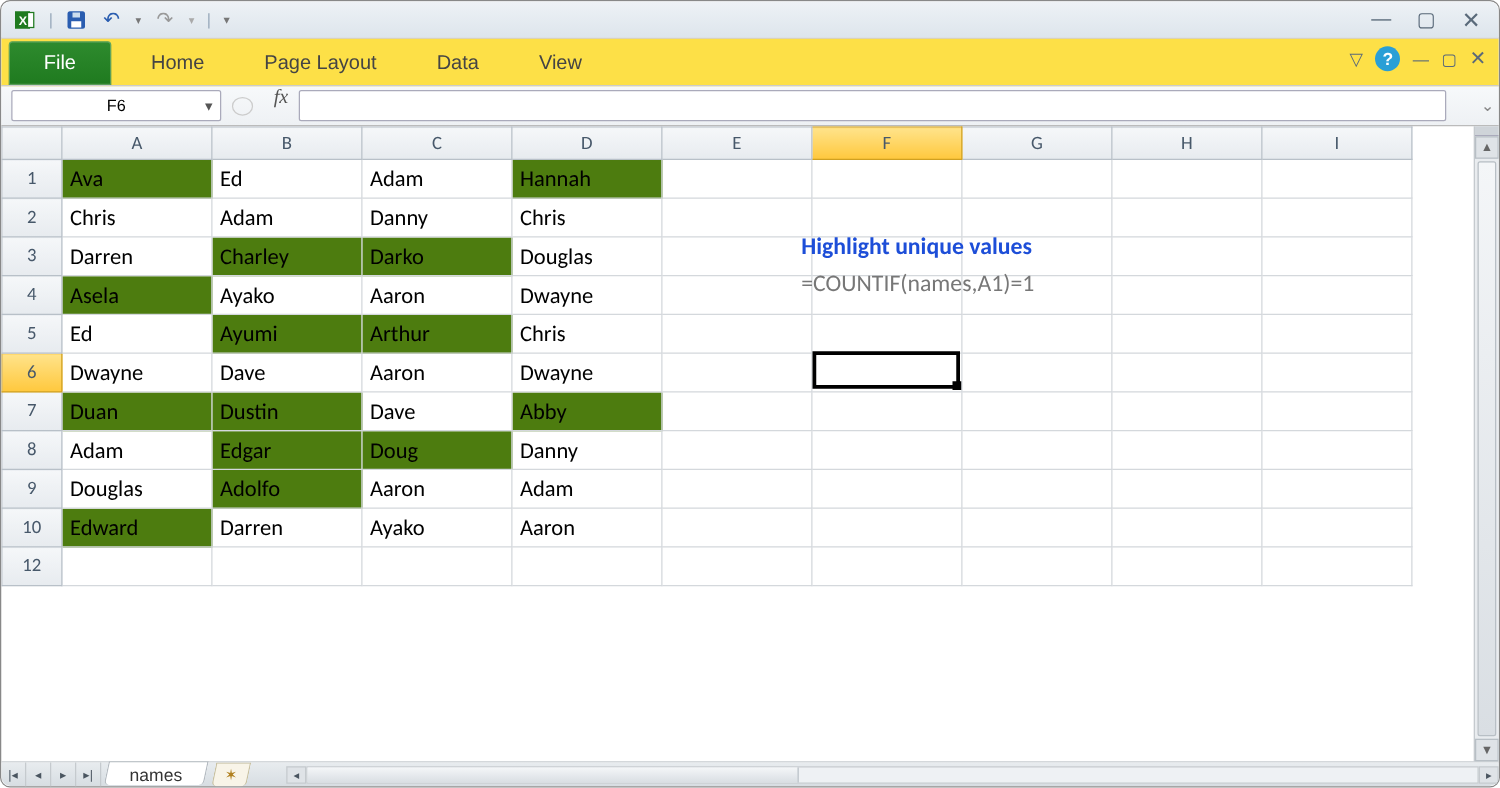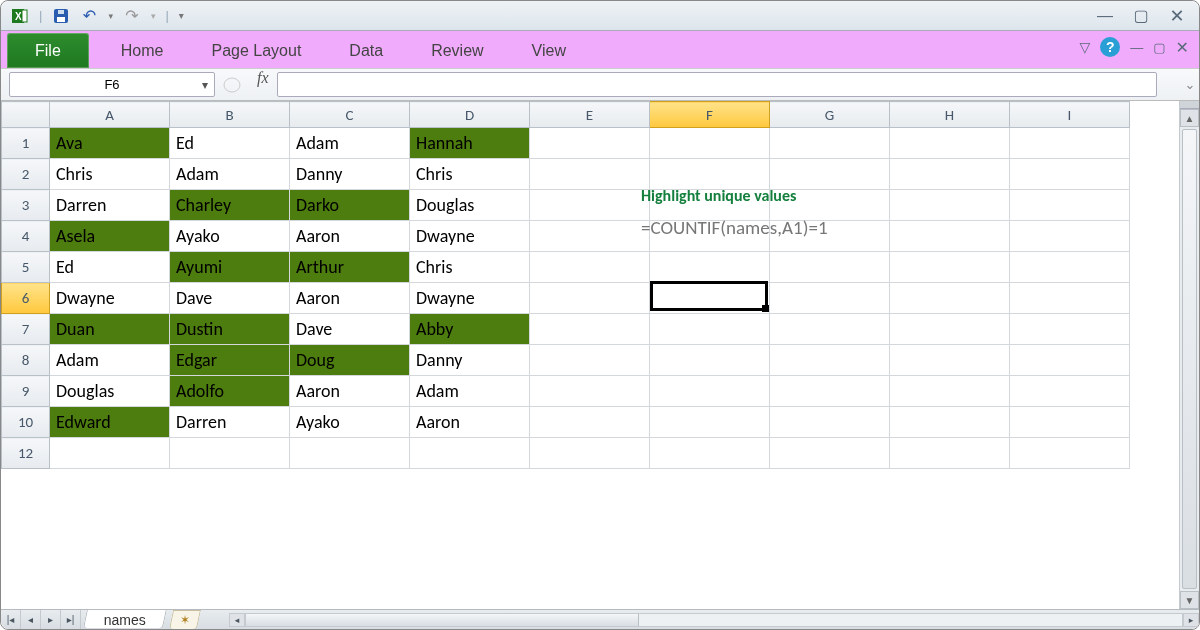--- a/index.html
+++ b/index.html
@@ -42,21 +42,21 @@
   .win-controls {
     position: absolute;
     right: 8px;
     display: flex;
     gap: 8px;
   }
   .win-btn { width:28px; height:18px; color:#5a6a7a; font-size:16px; display:flex; align-items:center; justify-content:center; border:1px solid transparent;}
   
   .ribbon {
     height: 38px;
-    background: #f0abfc;
+    background: #fde047;
     border-bottom: 1px solid #ccc;
     display:flex;
     align-items:stretch;
     position:relative;
   }
   .file-tab {
     background: linear-gradient(#2e8b2e,#1f7a1f);
     color:#fff;
     padding: 6px 28px;
     font-size: 16px;
@@ -84,21 +84,21 @@
   }
   
   .fbar-row {
     height: 32px;
     border-bottom: 1px solid #bbb;
     display:flex;
     align-items:stretch;
     background: linear-gradient(#f7f9fb,#eef1f4);
   }
   .name-box {
-    width: 206px;
+    width: 168px;
     border-right: 1px solid #bbb;
     display:flex; align-items:center;
     padding: 0 8px;
     background:#fff;
     margin: 3px 0 3px 8px;
     border:1px solid #aab;
     border-radius:2px;
     position:relative;
     justify-content:center;
   }
@@ -150,22 +150,22 @@
   .col-sel { background: linear-gradient(#ffe38a,#ffc83d) !important; border-color:#d0a020 !important;}
   .row-sel { background: linear-gradient(#ffe38a,#ffc83d) !important; border-color:#d0a020 !important;}
   .hl { background:#4d7c0f; }
   .colA,.colB,.colC,.colD { width:120px; }
   .colE,.colG,.colH,.colI { width:120px; }
   .colF { width:120px; }
 
   
   .overlay-note1 {
     position:absolute; left:640px; top: 85px;
-    font-family: Calibri, sans-serif; font-weight:bold; color:#15803d;
-    font-size:16px;
+    font-family: Calibri, sans-serif; font-weight:bold; color:#1d4ed8;
+    font-size:19px;
   }
   .overlay-note2 {
     position:absolute; left:640px; top: 115px;
     font-family: Calibri, sans-serif; color:#777; font-size:19px;
   }
   
   .active-cursor {
     position:absolute;
     border: 3px solid #000;
     width: 118px; height: 30px;
@@ -251,21 +251,20 @@
   </div>
 </div>
 
 <div class="ribbon">
   <div class="file-tab">
       <span>File</span>
     </div>
   <div class="tab">Home</div>
   <div class="tab">Page Layout</div>
   <div class="tab">Data</div>
-  <div class="tab">Review</div>
   <div class="tab">View</div>
   <div class="ribbon-right">
     <span style="font-size:14px;">▽</span>
     <div class="help-icon">?</div>
     <span>—</span>
     <span>▢</span>
     <span style="font-size:16px;">✕</span>
   </div>
 </div>
 

